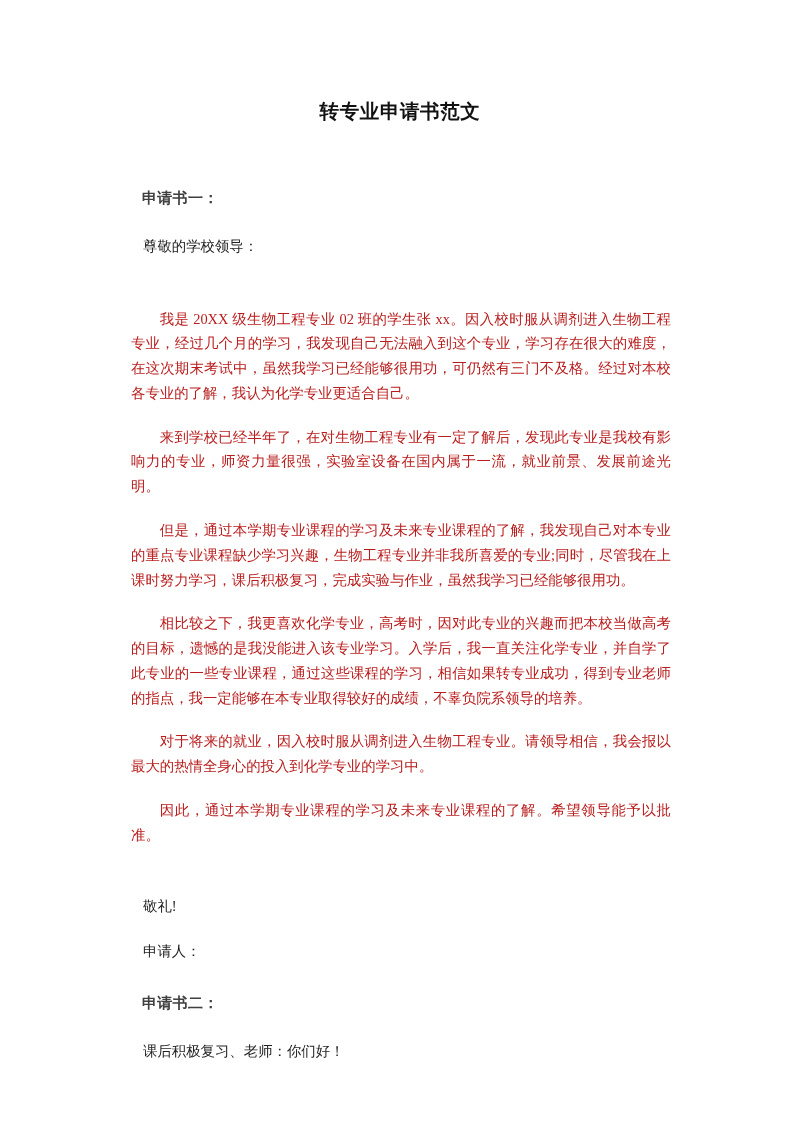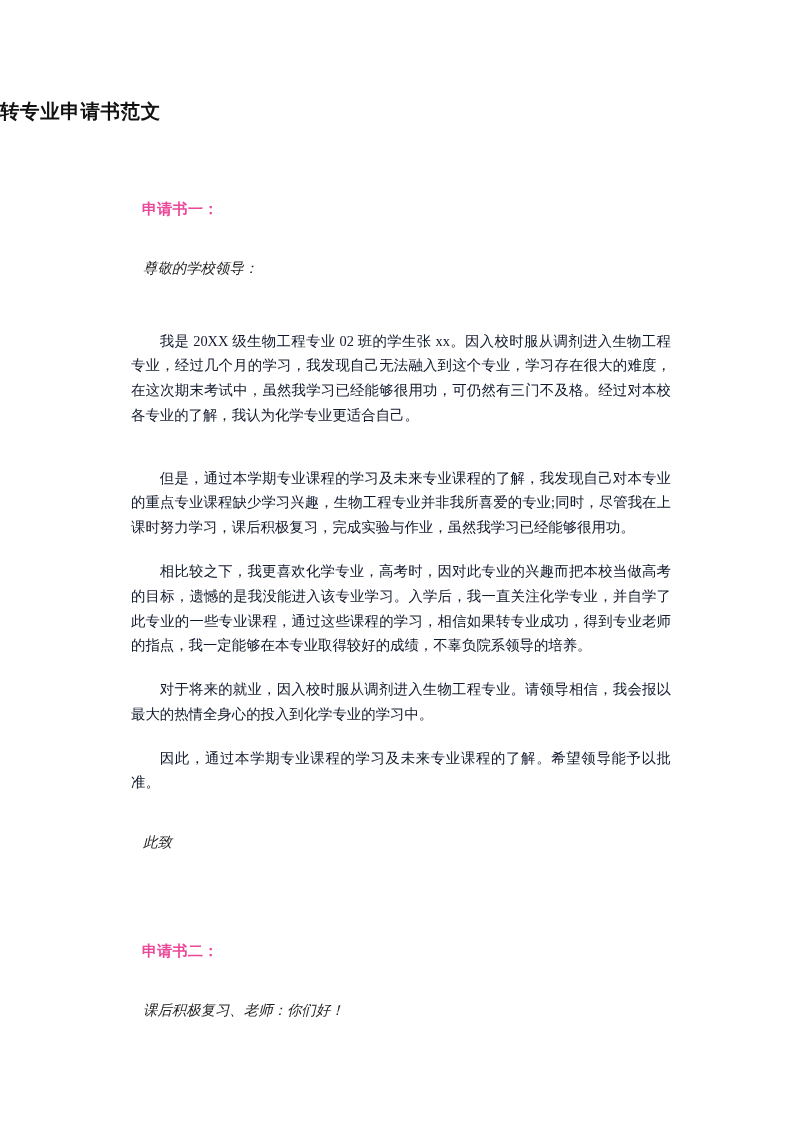--- a/index.html
+++ b/index.html
@@ -21,52 +21,51 @@
     height: 1131px;
     box-sizing: border-box;
     background: #ffffff;
     overflow: hidden;
   }
   .doc-title {
     position: absolute;
     top: 98px;
     left: 0;
     width: 800px;
-    text-align: left;
+    text-align: center;
     font-size: 19.5px;
     font-weight: bold;
     letter-spacing: 0.6px;
     color: #111111;
   }
   .body-block {
     position: absolute;
     top: 188px;
     left: 131px;
     width: 540px;
   }
   .section-heading {
     font-size: 15px;
     font-weight: bold;
-    color: #ec4899;
-    margin: 12px 0 0 11px;
+    color: #404040;
+    margin: 1px 0 0 11px;
     padding: 0;
     letter-spacing: 0.3px;
   }
   .salutation,
   .closing-line {
     font-size: 14.4px;
     color: #1f1f1f;
-    margin: 11px 0 0 12px;
+    margin: 0 0 0 12px;
     padding: 0;
     line-height: 1.5;
-    font-style: italic;
   }
   p.para {
     font-size: 14.4px;
-    color: #0f172a;
+    color: #b91c1c;
     margin: 0;
     padding: 0;
     line-height: 1.72;
     text-align: justify;
     text-justify: inter-ideograph;
     text-indent: 2em;
   }
   .gap-sm { height: 19px; }
   .gap-md { height: 23px; }
   .gap-lg { height: 26px; }
@@ -90,46 +89,48 @@
 
     <div class="gap-md"></div>
 
 
     <div class="gap-lg"></div>
 
     <p class="para">我是 20XX 级生物工程专业 02 班的学生张 xx。因入校时服从调剂进入生物工程专业，经过几个月的学习，我发现自己无法融入到这个专业，学习存在很大的难度，在这次期末考试中，虽然我学习已经能够很用功，可仍然有三门不及格。经过对本校各专业的了解，我认为化学专业更适合自己。</p>
 
     <div class="gap-sm"></div>
 
+    <p class="para">来到学校已经半年了，在对生物工程专业有一定了解后，发现此专业是我校有影响力的专业，师资力量很强，实验室设备在国内属于一流，就业前景、发展前途光明。</p>
 
     <div class="gap-sm"></div>
 
     <p class="para">但是，通过本学期专业课程的学习及未来专业课程的了解，我发现自己对本专业的重点专业课程缺少学习兴趣，生物工程专业并非我所喜爱的专业;同时，尽管我在上课时努力学习，课后积极复习，完成实验与作业，虽然我学习已经能够很用功。</p>
 
     <div class="gap-sm"></div>
 
     <p class="para">相比较之下，我更喜欢化学专业，高考时，因对此专业的兴趣而把本校当做高考的目标，遗憾的是我没能进入该专业学习。入学后，我一直关注化学专业，并自学了此专业的一些专业课程，通过这些课程的学习，相信如果转专业成功，得到专业老师的指点，我一定能够在本专业取得较好的成绩，不辜负院系领导的培养。</p>
 
     <div class="gap-sm"></div>
 
     <p class="para">对于将来的就业，因入校时服从调剂进入生物工程专业。请领导相信，我会报以最大的热情全身心的投入到化学专业的学习中。</p>
 
     <div class="gap-sm"></div>
 
     <p class="para">因此，通过本学期专业课程的学习及未来专业课程的了解。希望领导能予以批准。</p>
 
     <div class="gap-lg"></div>
 
-    <div class="closing-line">此致</div>
 
     <div class="gap-md"></div>
 
+    <div class="closing-line">敬礼!</div>
 
     <div class="gap-md"></div>
 
+    <div class="closing-line">申请人：</div>
 
     <div class="gap-xl"></div>
 
     <div class="section-heading">申请书二：</div>
 
     <div class="gap-head"></div>
 
     <div class="salutation">课后积极复习、老师：你们好！</div>
 
   </div>

